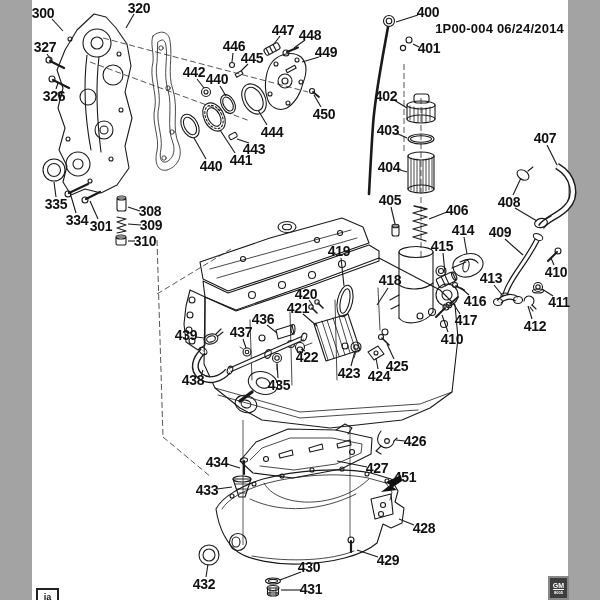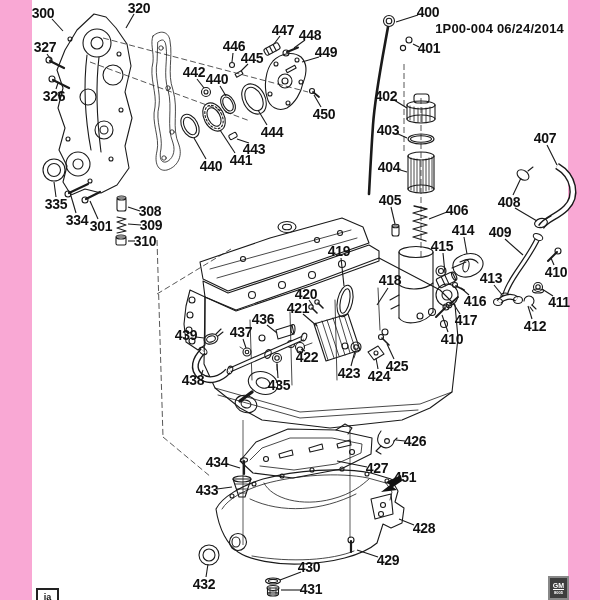--- a/index.html
+++ b/index.html
@@ -1,16 +1,16 @@
 <!DOCTYPE html>
 <html><head>
 <meta charset="utf-8">
 <style>
   html,body{margin:0;padding:0;background:#000;}
-  #stage{position:relative;width:600px;height:600px;background:#f9a8d4;overflow:hidden;
+  #stage{position:relative;width:600px;height:600px;background:#a3a3a3;overflow:hidden;
          font-family:"Liberation Sans",sans-serif;}
   #paper{position:absolute;left:32px;top:0;width:536px;height:600px;background:#fff;}
   svg{position:absolute;left:0;top:0;}
   .art{stroke:#1a1a1a;stroke-width:1.1;fill:none;stroke-linecap:round;stroke-linejoin:round;}
   .thin{stroke-width:0.8;}
   .tube{stroke:#1a1a1a;fill:none;}
   .tubecore{stroke:#fff;fill:none;}
   .phantom{stroke:#444;stroke-width:0.9;fill:none;stroke-dasharray:6 3;}
   .axis{stroke:#333;stroke-width:0.8;fill:none;}
   #leader-layer line{stroke:#1a1a1a;stroke-width:1.1;}

